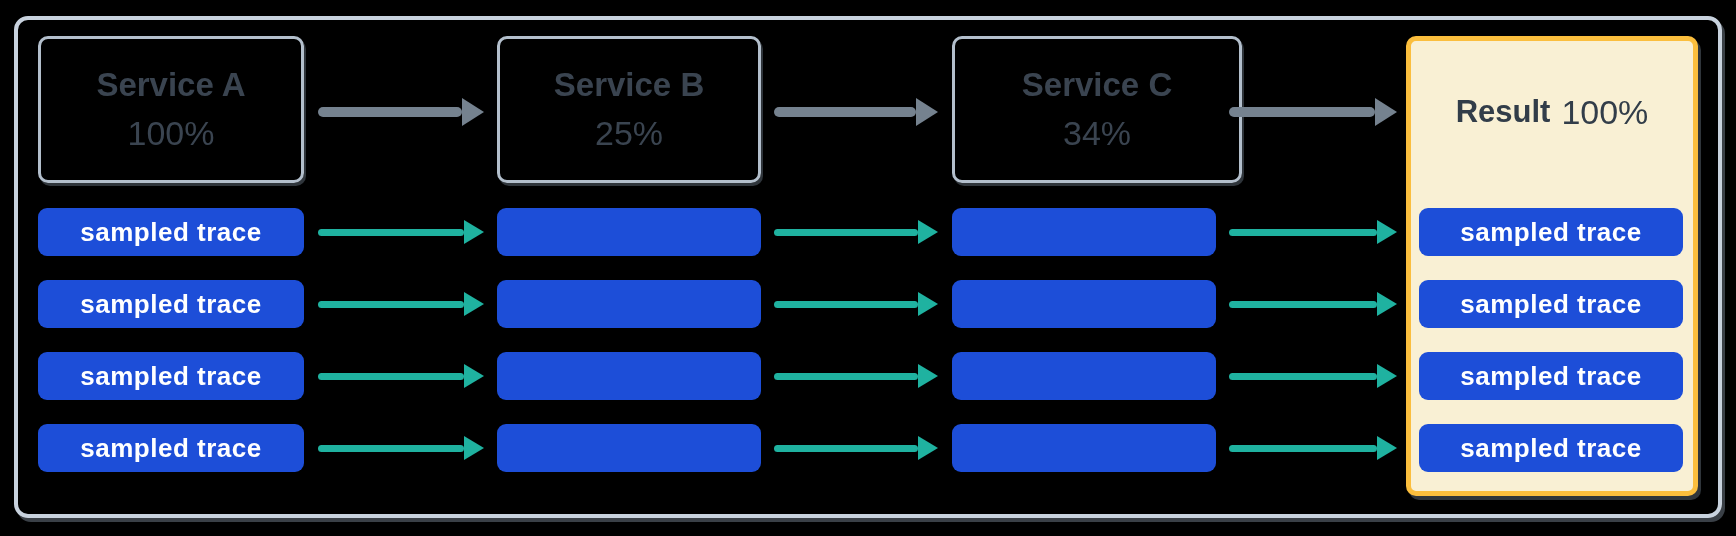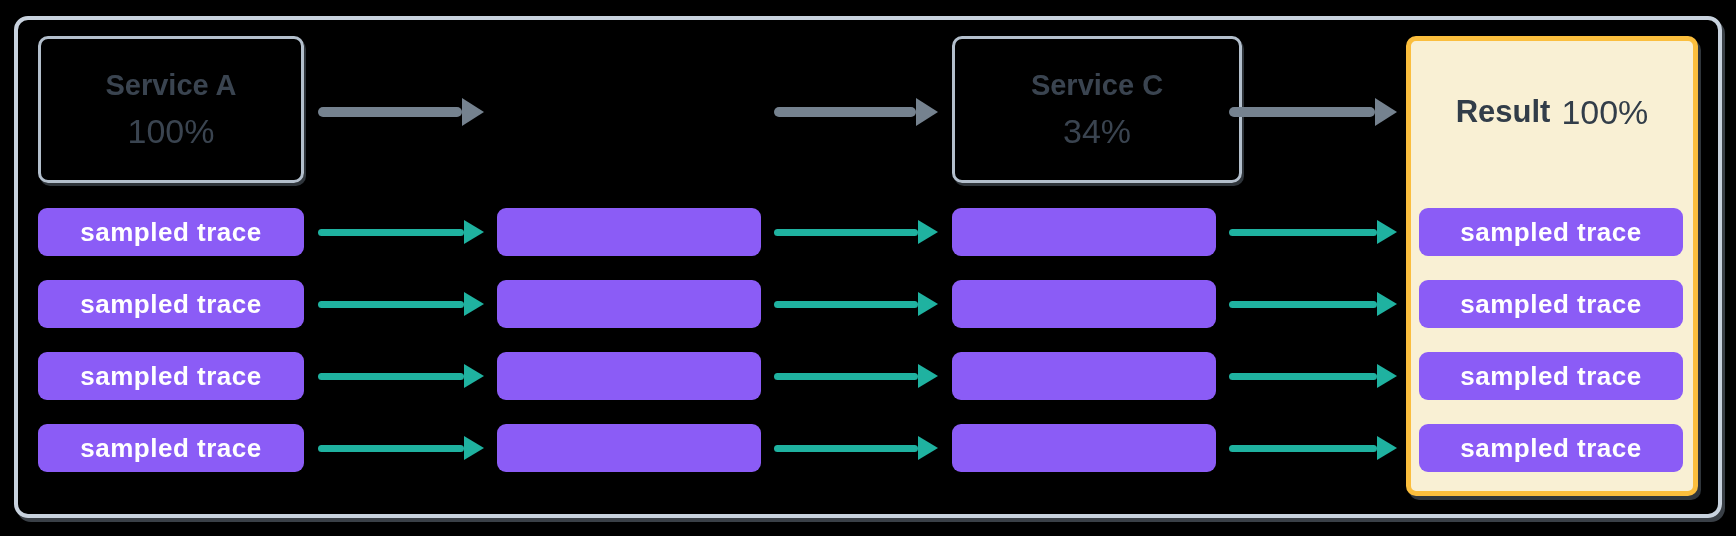--- a/index.html
+++ b/index.html
@@ -7,30 +7,30 @@
           font-family:"Liberation Sans",sans-serif;overflow:hidden;}
   .frame{position:absolute;left:14px;top:16px;width:1708px;height:502px;
          border:4px solid #C8D2DE;border-radius:14px;box-sizing:border-box;
          box-shadow:3px 4px 0 rgba(105,117,130,.55);}
   .svc{position:absolute;top:36px;height:147px;border:3px solid #B3BFCC;border-radius:10px;
        box-sizing:border-box;display:flex;flex-direction:column;align-items:center;
        justify-content:center;gap:8px;box-shadow:2px 3px 0 rgba(105,117,130,.45);background:transparent;}
   .svc-a{left:38px;width:266px}
   .svc-b{left:497px;width:264px}
   .svc-c{left:952px;width:290px}
-  .svc .name{font-size:29px;font-weight:700;color:#3A4450;line-height:1.2;text-align:center;}
+  .svc .name{font-size:33px;font-weight:700;color:#3A4450;line-height:1.2;text-align:center;}
   .svc .pct{font-size:34px;font-weight:500;color:#3A4450;line-height:1.2;}
   .result{position:absolute;left:1406px;top:36px;width:292px;height:460px;background:#F9F0D4;
           border:5px solid #FBBE3D;border-radius:10px;box-sizing:border-box;
           box-shadow:3px 4px 0 rgba(105,117,130,.45);}
   .result-titles{position:absolute;left:0;right:0;top:0;height:142px;display:flex;
           flex-direction:row;align-items:center;justify-content:center;gap:11px;}
   .result-titles .name{font-size:31px;font-weight:700;color:#323D49;line-height:1.2;}
   .result-titles .pct{font-size:34px;font-weight:500;color:#323D49;line-height:1.2;}
-  .trace{position:absolute;height:48px;background:#8b5cf6;border-radius:9px;
+  .trace{position:absolute;height:48px;background:#1d4ed8;border-radius:9px;
          display:flex;align-items:center;justify-content:center;
          color:#fff;font-size:26px;font-weight:700;letter-spacing:.5px;}
   .ca{left:38px;width:266px}
   .cb{left:497px;width:264px}
   .cc{left:952px;width:264px}
   .r1{top:208px}.r2{top:280px}.r3{top:352px}.r4{top:424px}
   .rt{left:8px;width:264px;}
   .rt1{top:167px}.rt2{top:239px}.rt3{top:311px}.rt4{top:383px}
   .arrow{position:absolute;display:flex;align-items:center;}
   .arrow .shaft{flex:1;border-radius:5px;}
@@ -51,20 +51,24 @@
 </head>
 <body>
 
 <div class="canvas">
 
   <div class="frame"></div>
 
   <div class="svc svc-a">
     <div class="name">Service A</div>
     <div class="pct">100%</div>
+  </div>
+  <div class="svc svc-b">
+    <div class="name">Service B</div>
+    <div class="pct">25%</div>
   </div>
   <div class="svc svc-c">
     <div class="name">Service C</div>
     <div class="pct">34%</div>
   </div>
 
   <div class="result">
     <div class="result-titles">
       <div class="name">Result</div>
       <div class="pct">100%</div>

